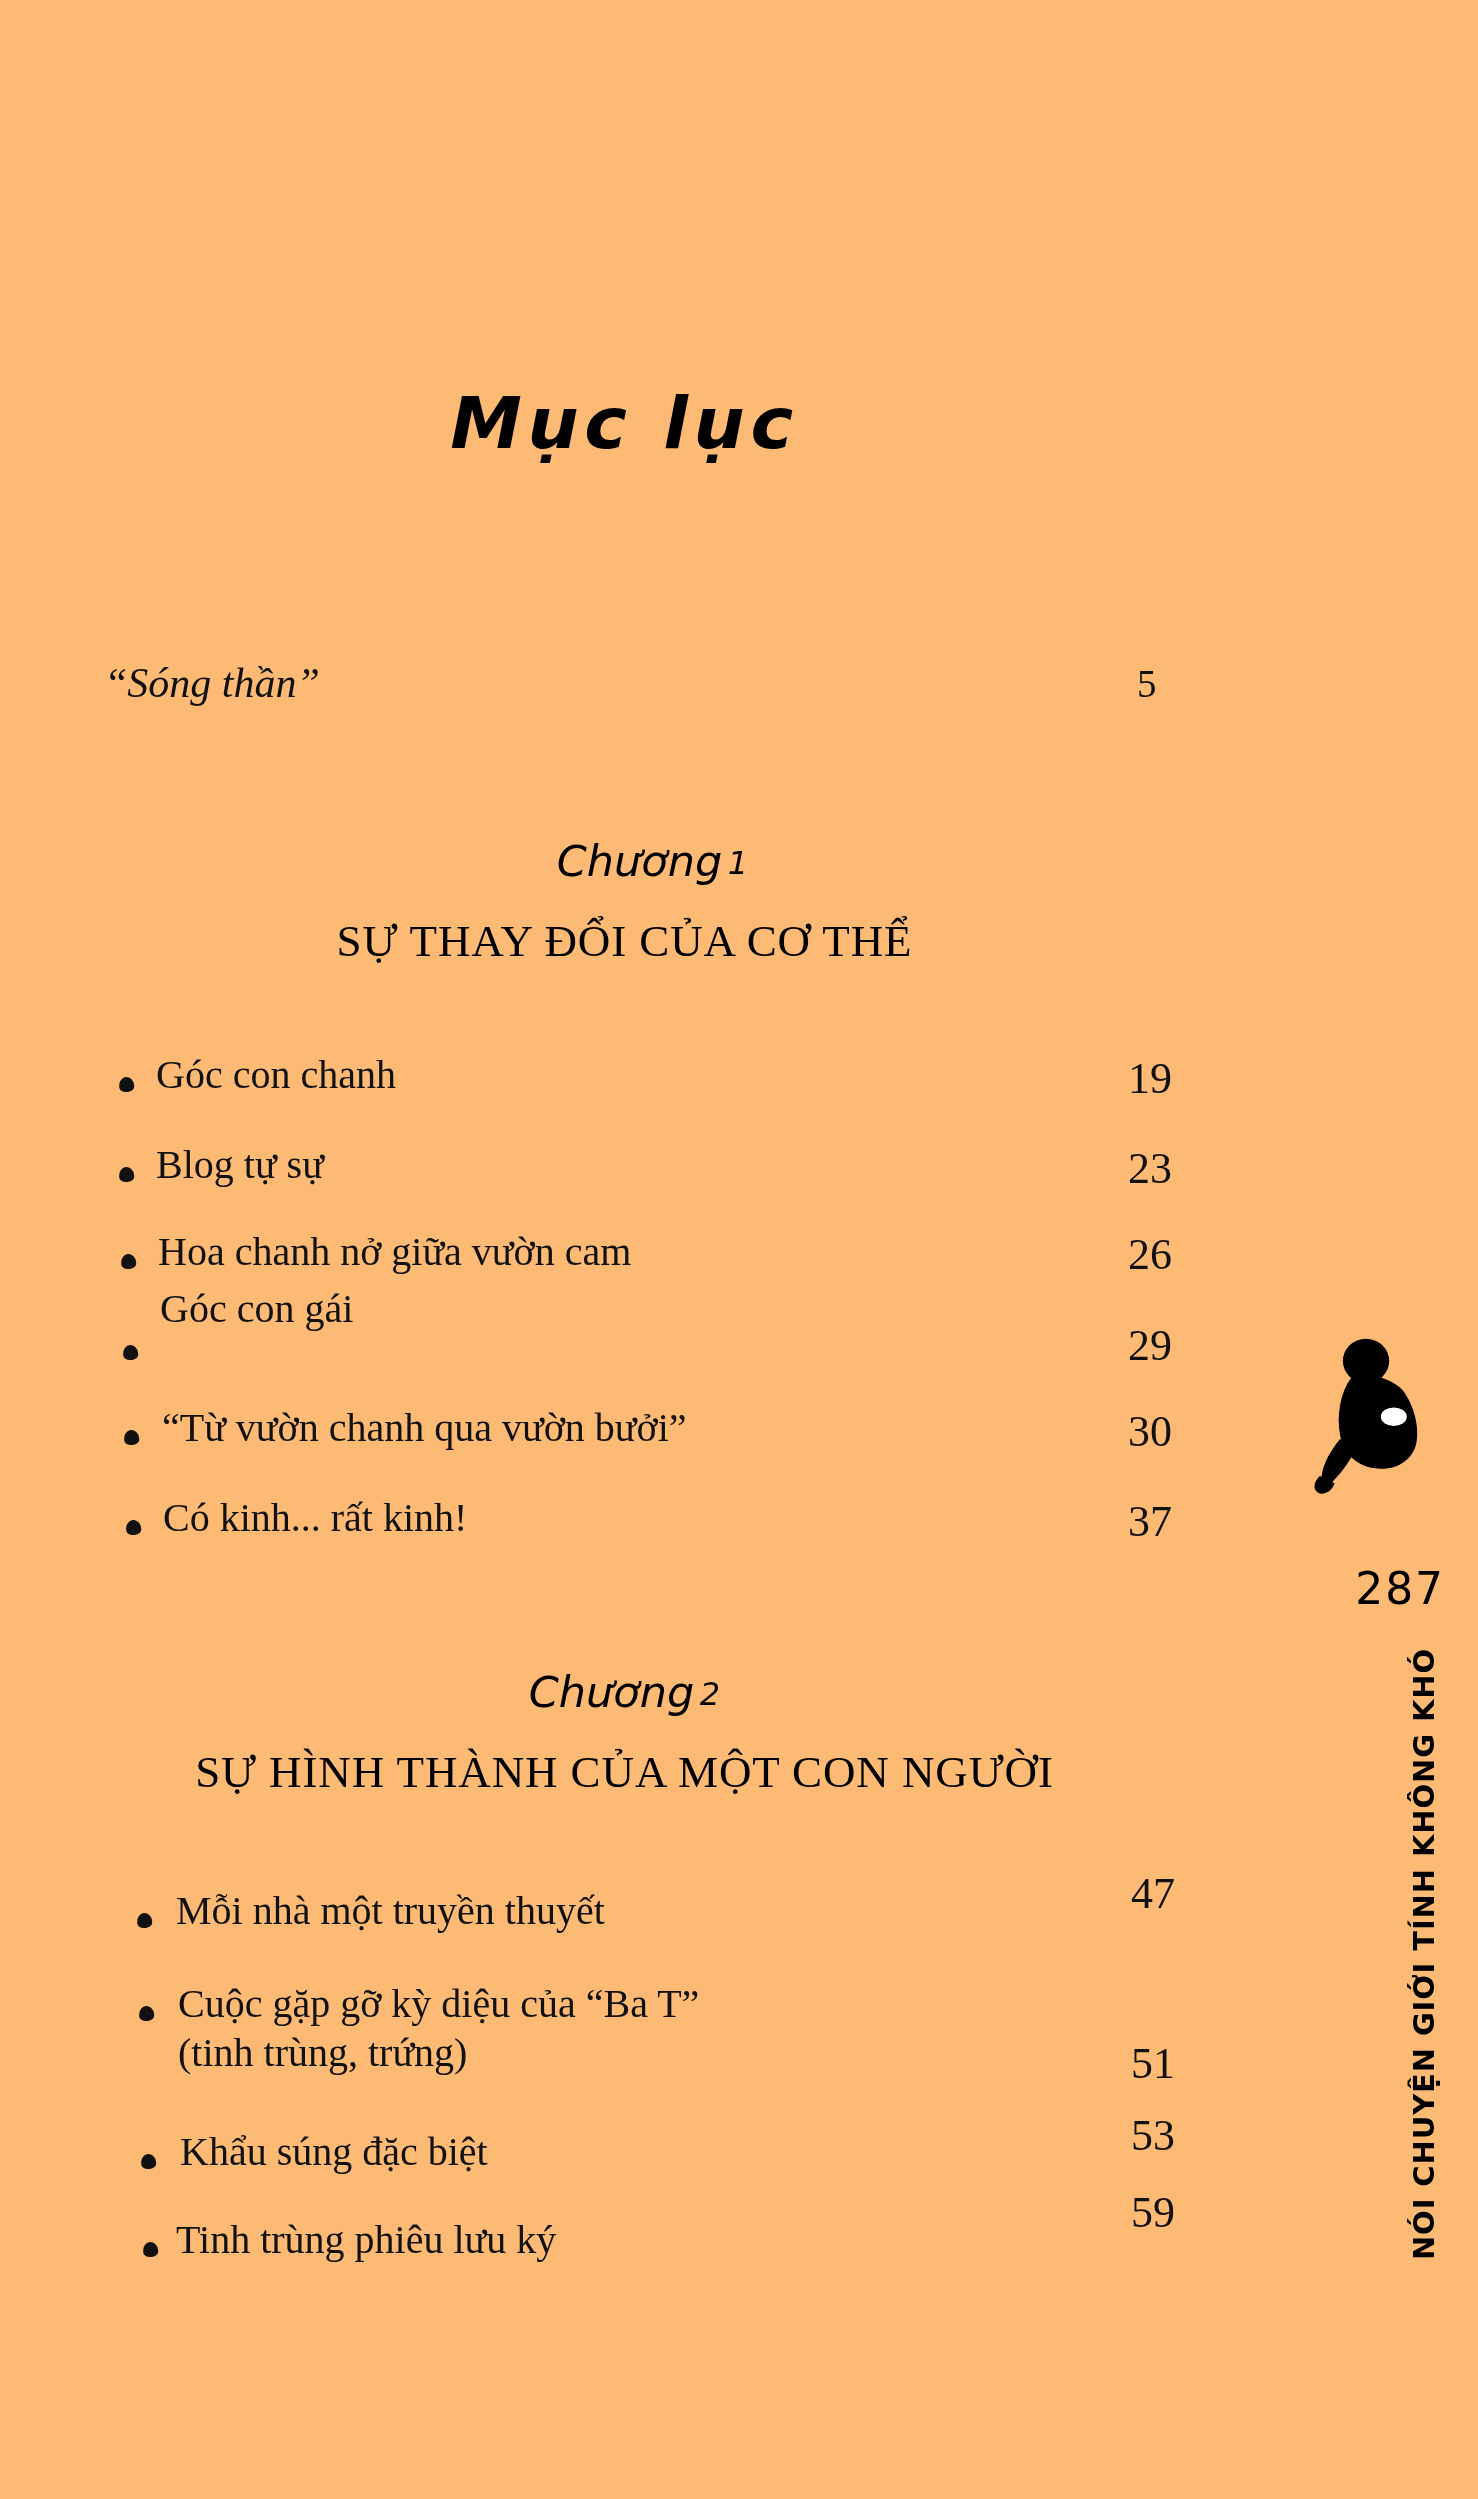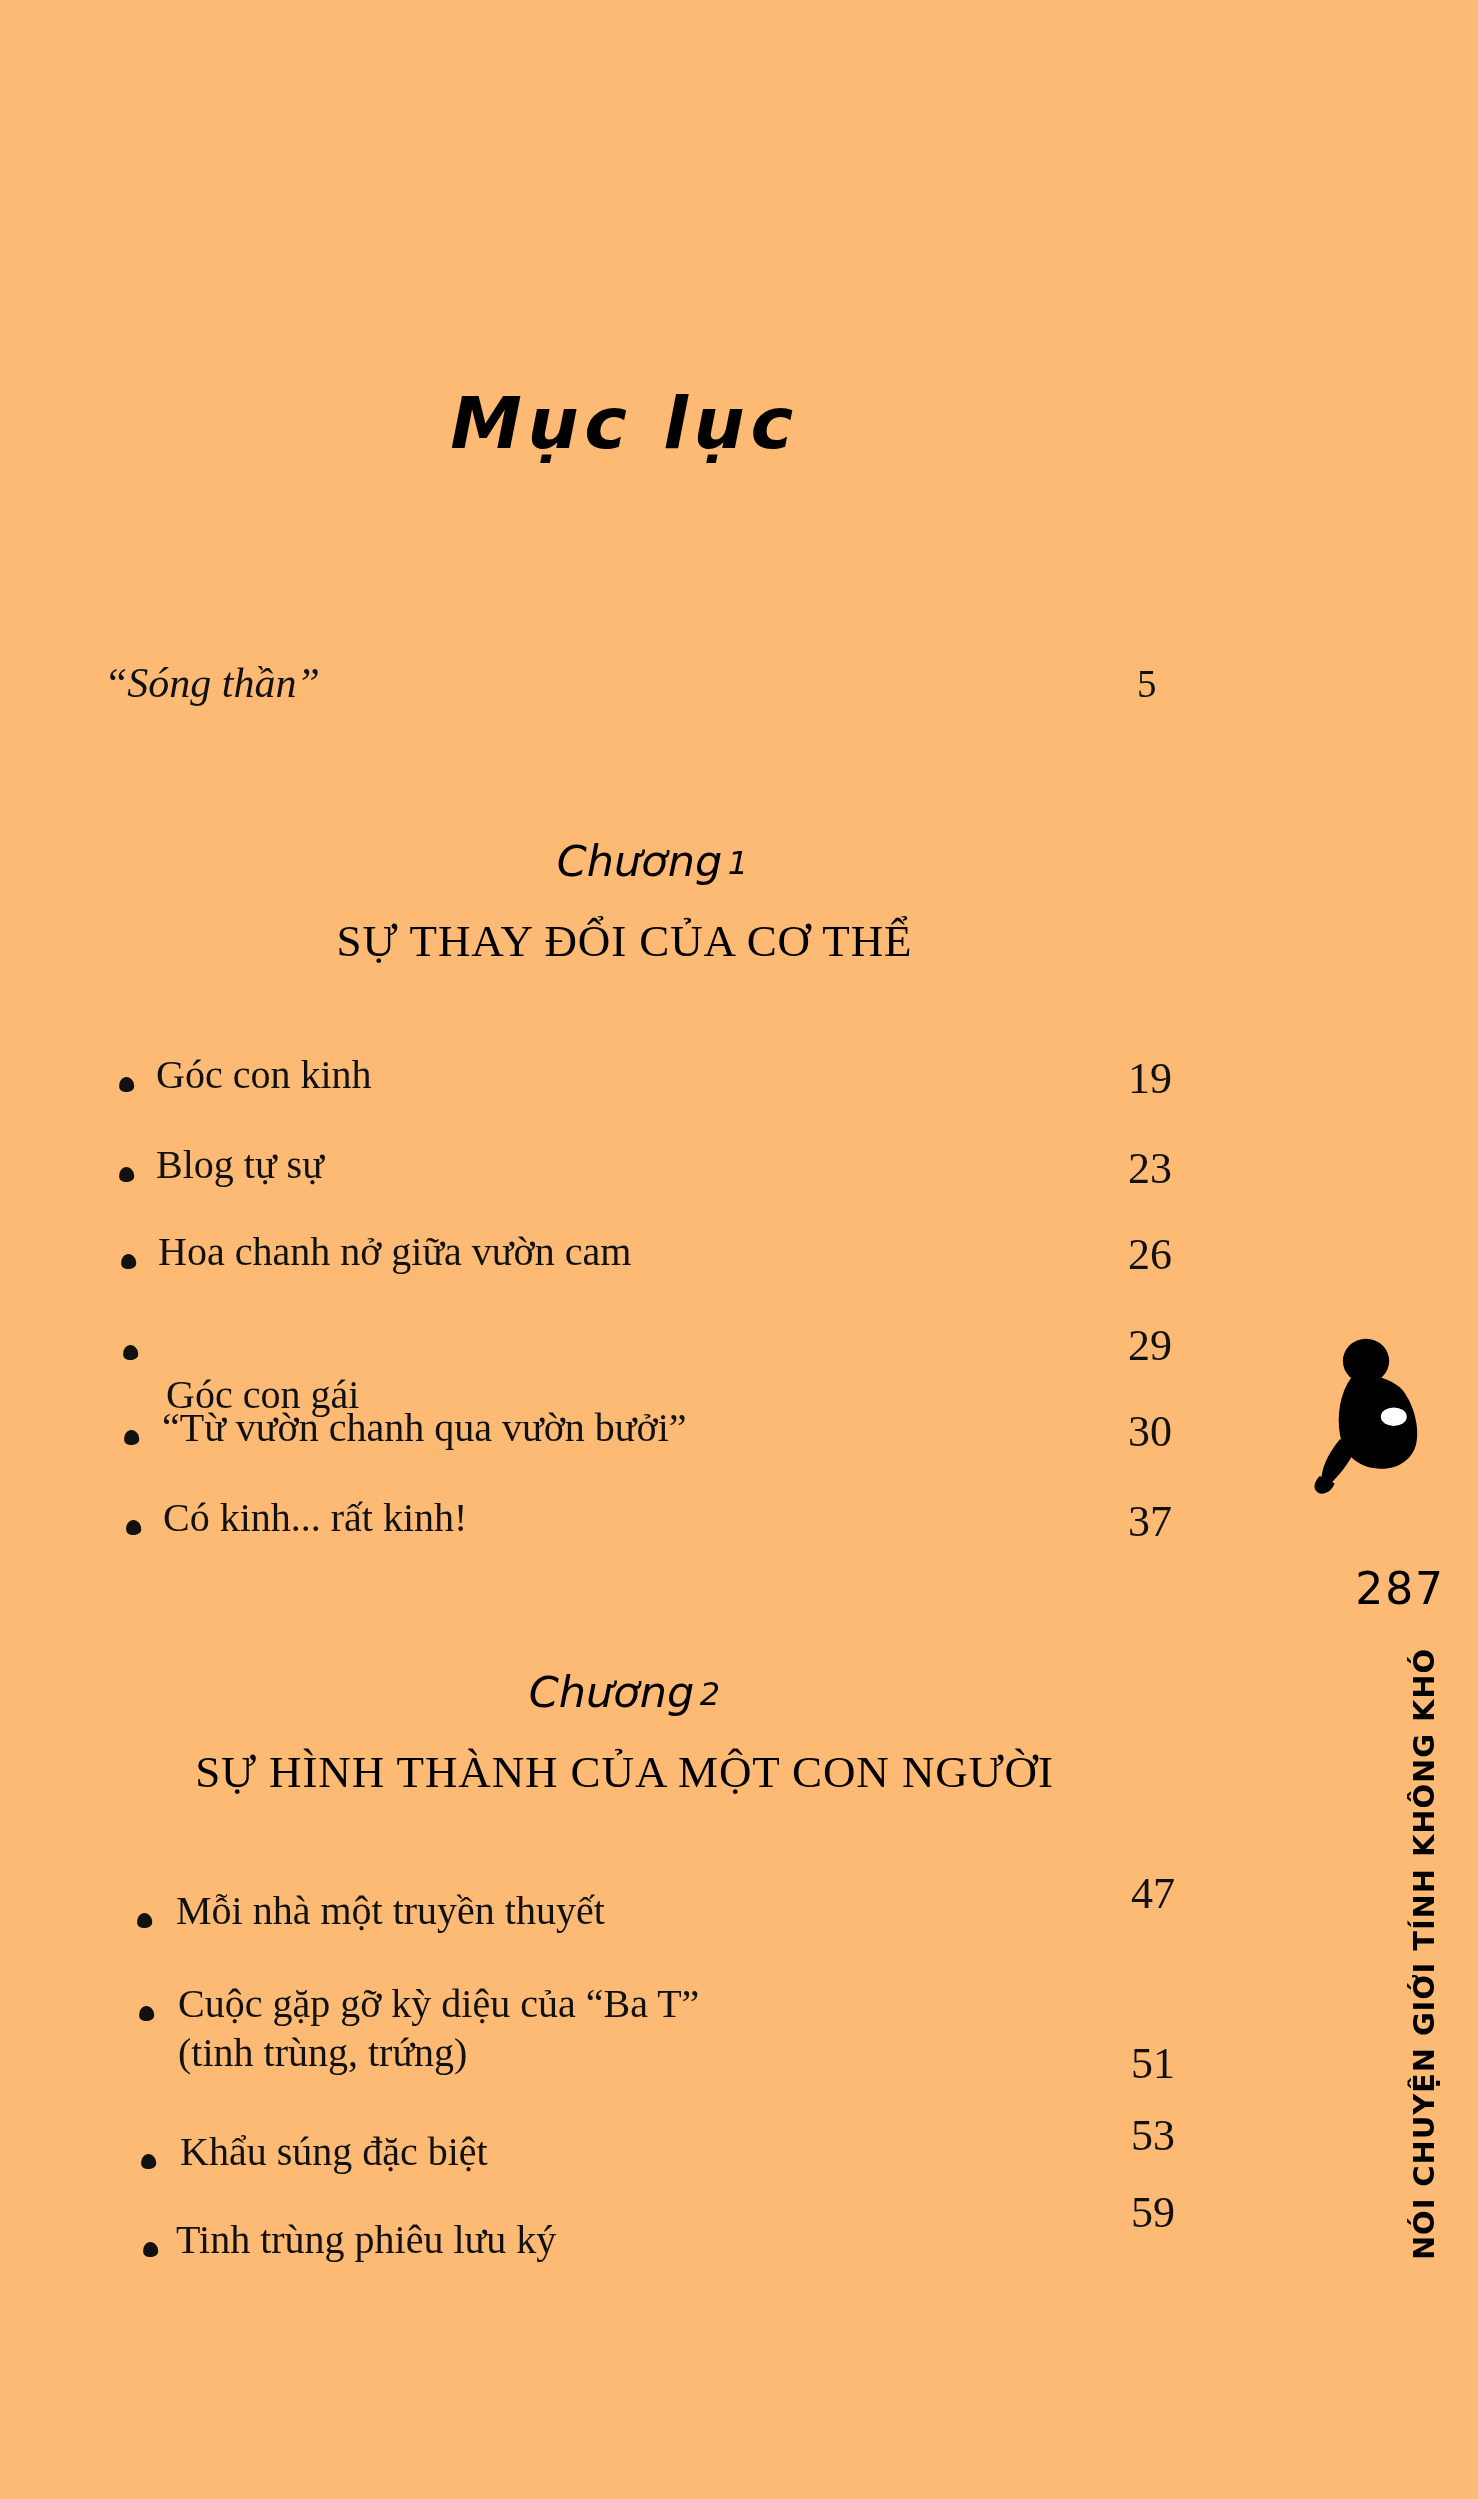--- a/index.html
+++ b/index.html
@@ -146,33 +146,33 @@
 
   <div class="lead">“Sóng thần”</div>
   <div class="lead-num">5</div>
 
   <div class="chapter-word" style="top:836px;padding-left:28px;">
     <span>Chương</span><span class="num">1</span>
   </div>
   <div class="chapter-title" style="top:915px;">SỰ THAY ĐỔI CỦA CƠ THỂ</div>
 
   <div class="bullet" style="left:119px; top:1077px;"></div>
-  <div class="item-text" style="left:156px; top:1051px;">Góc con kinh</div>
+  <div class="item-text" style="left:156px; top:1051px;">Góc con chanh</div>
   <div class="item-num" style="left:1128px; top:1053px;">19</div>
 
   <div class="bullet" style="left:119px; top:1167px;"></div>
   <div class="item-text" style="left:156px; top:1141px;">Blog tự sự</div>
   <div class="item-num" style="left:1128px; top:1143px;">23</div>
 
   <div class="bullet" style="left:121px; top:1254px;"></div>
   <div class="item-text" style="left:158px; top:1228px;">Hoa chanh nở giữa vườn cam</div>
   <div class="item-num" style="left:1128px; top:1229px;">26</div>
 
   <div class="bullet" style="left:123px; top:1345px;"></div>
-  <div class="item-text" style="left:160px; top:1371px;margin-left:6px;">Góc con gái</div>
+  <div class="item-text" style="left:160px; top:1285px;">Góc con gái</div>
   <div class="item-num" style="left:1128px; top:1320px;">29</div>
 
   <div class="bullet" style="left:124px; top:1430px;"></div>
   <div class="item-text" style="left:162px; top:1404px;">“Từ vườn chanh qua vườn bưởi”</div>
   <div class="item-num" style="left:1128px; top:1406px;">30</div>
 
   <div class="bullet" style="left:126px; top:1520px;"></div>
   <div class="item-text" style="left:163px; top:1494px;">Có kinh... rất kinh!</div>
   <div class="item-num" style="left:1128px; top:1496px;">37</div>
 

